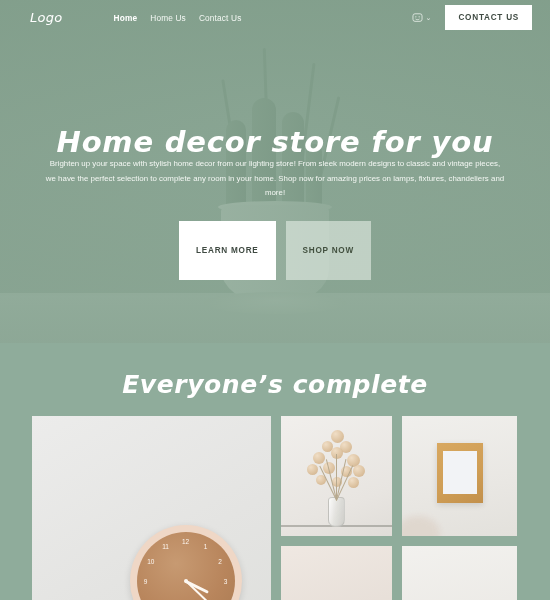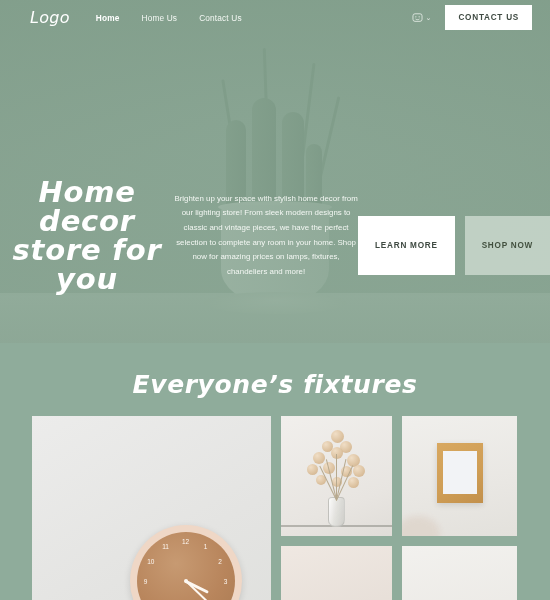--- a/index.html
+++ b/index.html
@@ -133,27 +133,27 @@
     top: 0; left: 0; right: 0;
     height: 35px;
     display: flex;
     align-items: center;
     padding: 0 18px 0 30px;
     z-index: 6;
   }
   .logo {
     font-family: "DejaVu Sans", sans-serif;
     font-style: italic;
-    font-size: 16px;
+    font-size: 13px;
     color: #ffffff;
     letter-spacing: .3px;
     margin-right: 26px;
     cursor: pointer;
   }
-  .nav-links { display: flex; align-items: center; gap: 22px; }
+  .nav-links { display: flex; align-items: center; gap: 13px; margin-left: 25px; }
   .nav-link {
     font-size: 8.3px;
     color: #f4f8f4;
     letter-spacing: .15px;
     cursor: pointer;
     white-space: nowrap;
   }
   .nav-link.active { font-weight: bold; color: #ffffff; }
   .nav-spacer { flex: 1 1 auto; }
 
@@ -178,21 +178,21 @@
     cursor: pointer;
     white-space: nowrap;
   }
 
   
   .hero-content {
     position: absolute;
     inset: 0;
     z-index: 5;
     display: flex;
-    flex-direction: row;
+    flex-direction: column;
     align-items: center;
     padding-top: 128px;
   }
   .hero-title {
     font-family: "DejaVu Sans", sans-serif;
     font-style: italic;
     font-weight: bold;
     font-size: 29px;
     letter-spacing: .8px;
     color: #ffffff;
@@ -426,21 +426,21 @@
       <h1 class="hero-title">Home decor store for you</h1>
       <p class="hero-sub">Brighten up your space with stylish home decor from our lighting store! From sleek modern designs to classic and vintage pieces, we have the perfect selection to complete any room in your home. Shop now for amazing prices on lamps, fixtures, chandeliers and more!</p>
       <div class="hero-actions">
         <button class="btn-learn">LEARN MORE</button>
         <button class="btn-shop">SHOP NOW</button>
       </div>
     </div>
   </section>
 
   <section class="featured">
-    <h2 class="featured-title">Everyone’s fixtures</h2>
+    <h2 class="featured-title">Everyone’s complete</h2>
 
     <div class="grid">
 
       <div class="cell tall c-clock">
         <div class="clock-face">
           <div class="clock-inner">
             <div class="hand minute"></div>
             <div class="hand hour"></div>
             <div class="clock-pin"></div>
           <span class="clock-num" style="left: 49px; top: 9px;">12</span>

